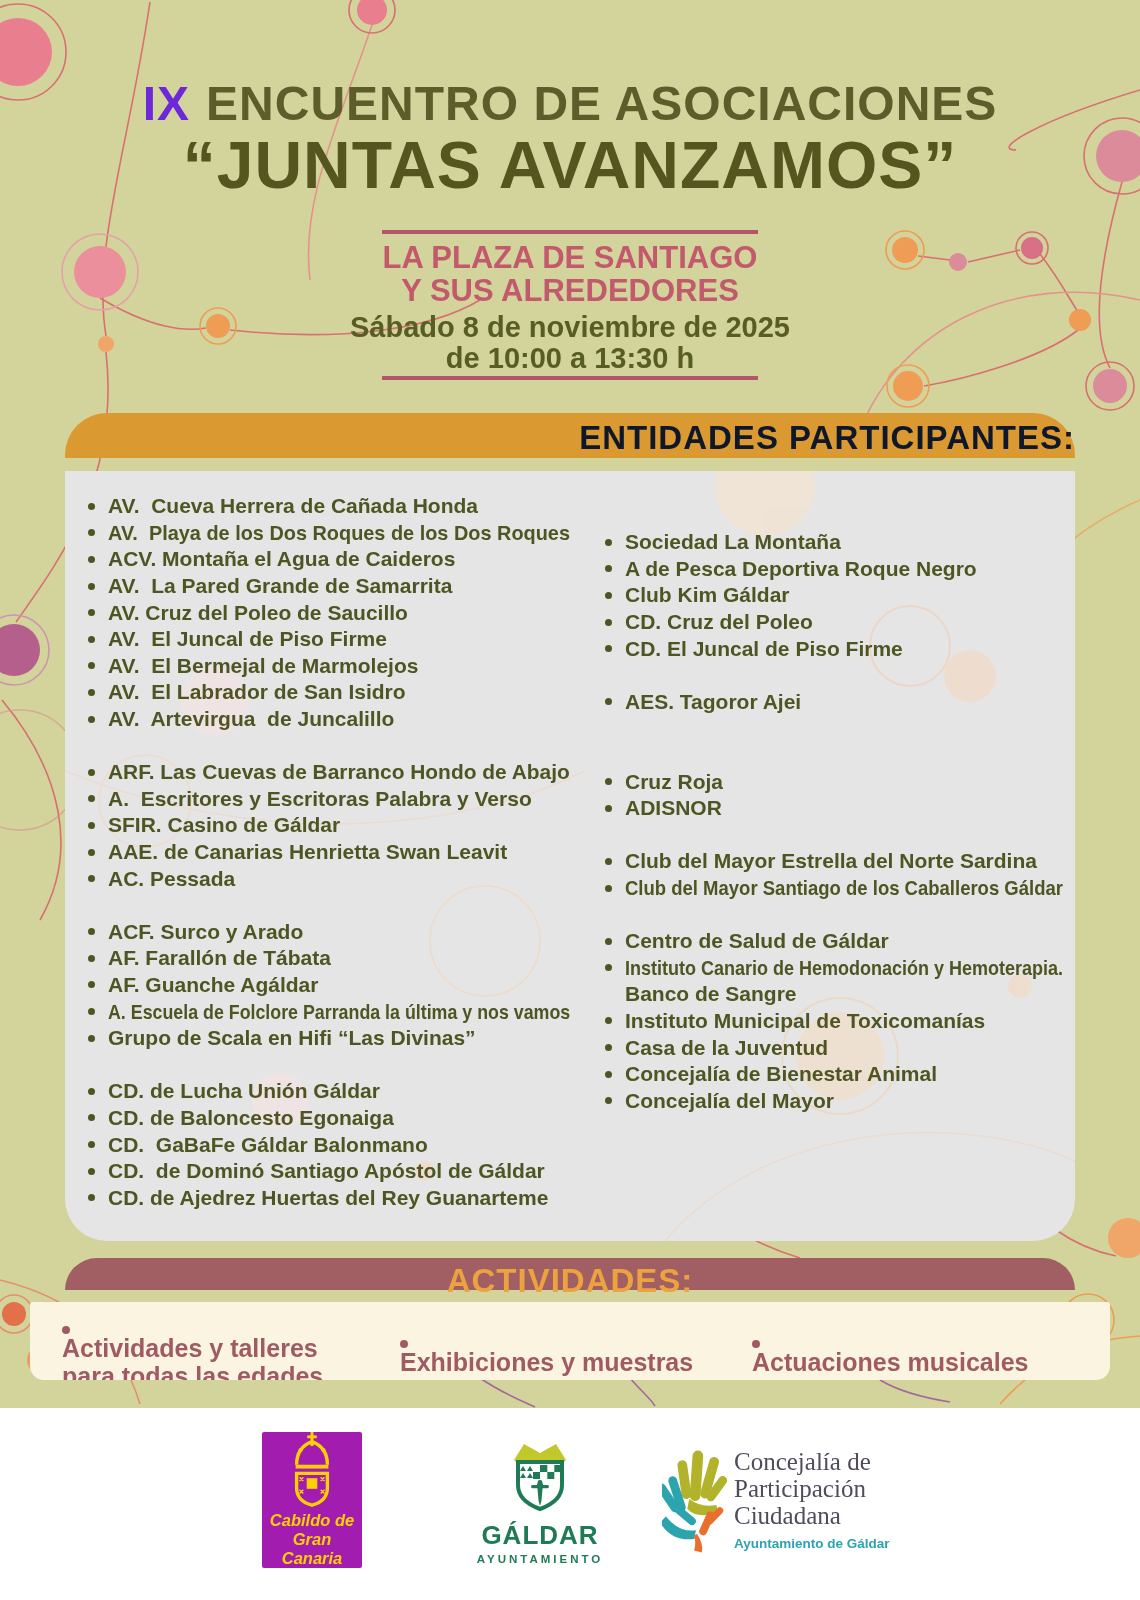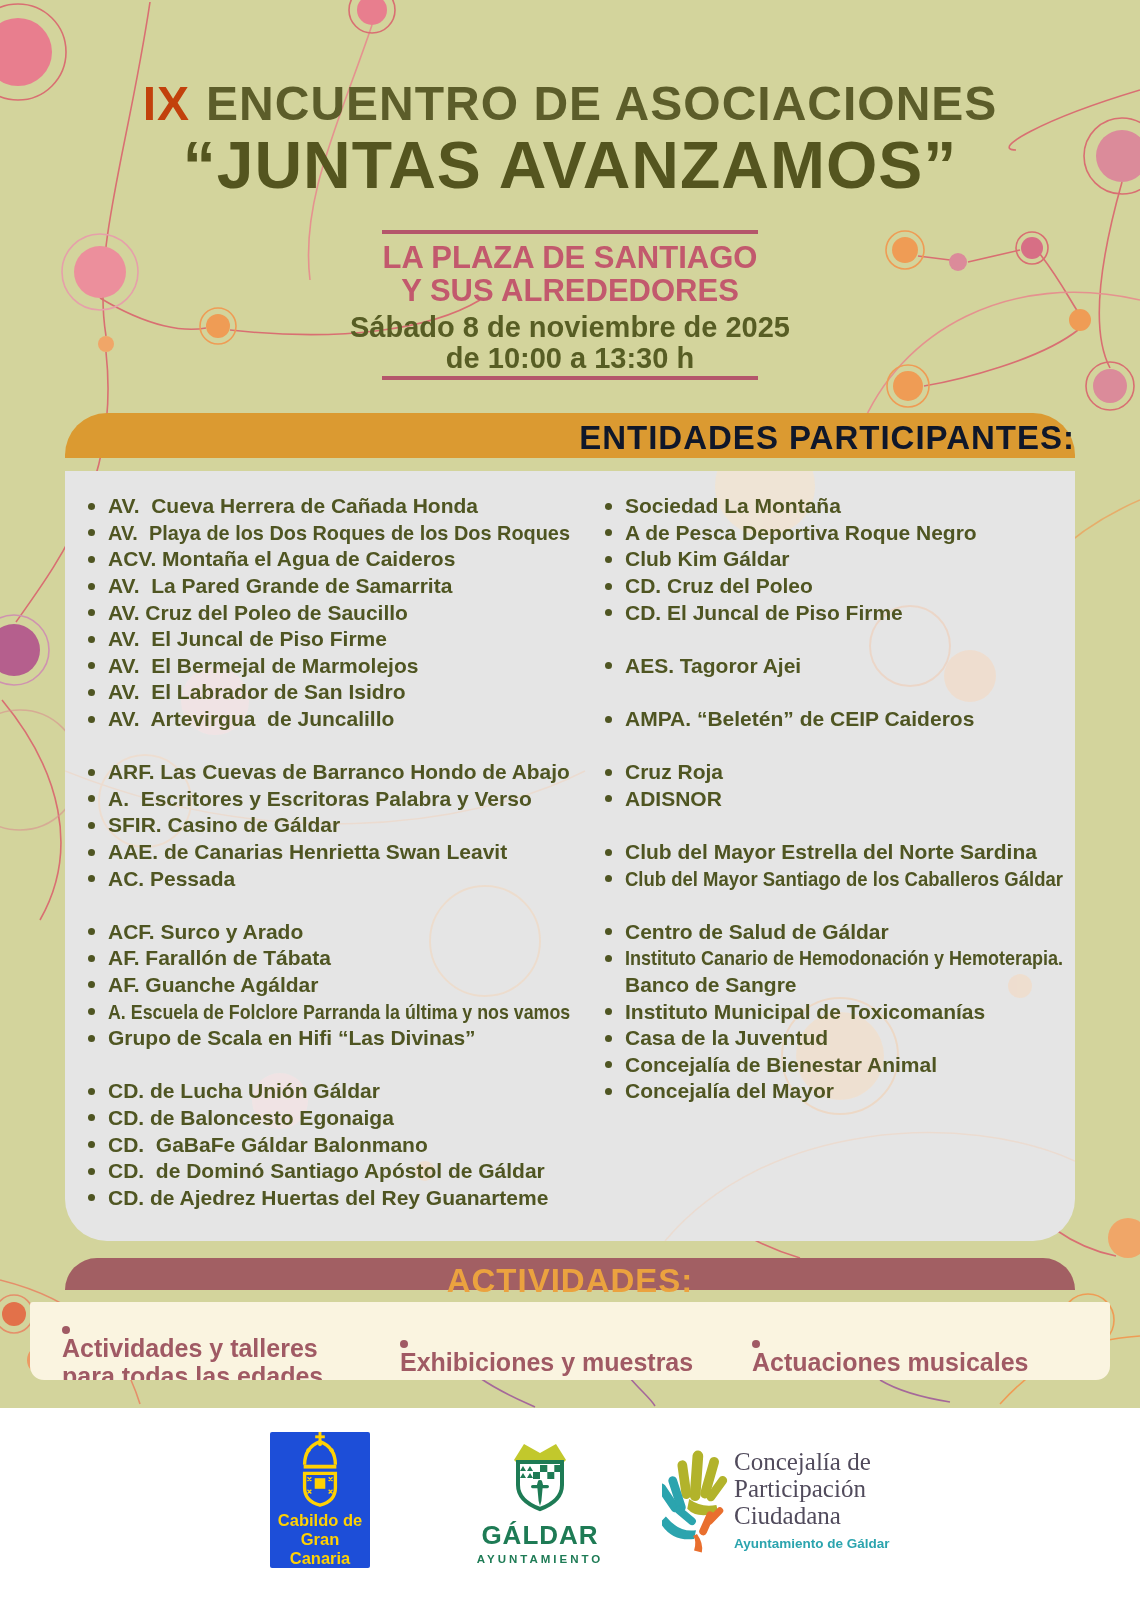--- a/index.html
+++ b/index.html
@@ -4,61 +4,61 @@
 <style>
   html,body{margin:0;padding:0;}
   body{font-family:"Liberation Sans","DejaVu Sans",sans-serif;background:#ffffff;}
   .poster{position:relative;width:1140px;height:1600px;background:#ffffff;overflow:hidden;}
   .olive-bg{position:absolute;left:0;top:0;width:1140px;height:1408px;background:#d3d49c;}
   .deco{position:absolute;left:0;top:0;pointer-events:none;}
 
   
   .title-line1{position:absolute;left:0;top:76px;width:1140px;text-align:center;
     font-size:48px;font-weight:bold;letter-spacing:1px;color:#5c5d2a;white-space:nowrap;}
-  .title-line1 .numeral{color:#c2410c;margin-right:16px;}
+  .title-line1 .numeral{color:#6d28d9;margin-right:16px;}
   .title-line2{position:absolute;left:0;top:127px;width:1140px;text-align:center;
     font-size:66px;font-weight:bold;letter-spacing:1px;color:#54551f;white-space:nowrap;}
   .divider{position:absolute;left:382px;width:376px;height:4px;background:#b4566b;}
   .divider.d1{top:230px;} .divider.d2{top:376px;}
   .location{position:absolute;left:0;top:241px;width:1140px;text-align:center;
     font-size:31px;font-weight:bold;color:#c2596d;line-height:33px;}
   .datetime{position:absolute;left:0;top:312px;width:1140px;text-align:center;
     font-size:29px;font-weight:bold;color:#575d24;line-height:31px;}
 
   
   .ent-bar{position:absolute;left:65px;top:413px;width:1010px;height:45px;background:#db9a31;
     border-radius:42px 42px 0 0;text-align:right;line-height:49px;
     font-size:33px;font-weight:bold;letter-spacing:1px;color:#0f172a;}
   .ent-panel{position:absolute;left:65px;top:471px;width:1010px;height:770px;background:#e5e5e5;
     border-radius:0 0 42px 42px;overflow:hidden;}
   .col{position:absolute;top:22px;}
   .col-left{left:23px;width:494px;}
-  .col-right{left:540px;width:462px;}
+  .col-right{left:540px;width:462px;margin-top:36px;}
   .row{height:26.6px;display:flex;align-items:center;}
   .dot{flex:0 0 auto;width:7px;height:7px;border-radius:50%;background:#4f5522;margin-right:13px;}
   .etext{display:inline-block;white-space:pre;font-size:21px;font-weight:bold;color:#4f5522;}
   .row.cont{padding-left:20px;}
 
   
   .act-bar{position:absolute;left:65px;top:1258px;width:1010px;height:32px;background:#a25f63;
     border-radius:38px 38px 0 0;text-align:center;line-height:46px;
     font-size:33px;font-weight:bold;letter-spacing:1px;color:#eba23f;}
   .act-panel{position:absolute;left:30px;top:1302px;width:1080px;height:78px;background:#faf4e0;
     border-radius:3px 3px 14px 14px;overflow:hidden;}
   .act-item{position:absolute;display:flex;font-size:25px;font-weight:bold;color:#a05a64;line-height:28px;flex-direction:column;}
   .act-item .adot{flex:0 0 auto;width:8px;height:8px;border-radius:50%;background:#a05a64;margin:10px 12px 0 0;}
   .act-1{left:32px;top:14px;width:360px;}
   .act-1 .atext{width:310px;}
   .act-2{left:370px;top:28px;white-space:nowrap;}
   .act-3{left:722px;top:28px;white-space:nowrap;}
 
   
   .footer{position:absolute;left:0;top:1408px;width:1140px;height:192px;background:#ffffff;}
-  .cabildo{position:absolute;left:270px;top:24px;width:100px;height:136px;background:#1d4ed8;
-    border-radius:2px;display:flex;flex-direction:column;align-items:center;}
+  .cabildo{position:absolute;left:262px;top:24px;width:100px;height:136px;background:#a21caf;
+    border-radius:2px;display:flex;flex-direction:column;align-items:center;font-style:italic;}
   .cabildo-text{margin-top:2px;text-align:center;font-size:16.5px;font-weight:bold;
     color:#ffd103;line-height:19px;}
   .galdar{position:absolute;left:470px;top:30px;width:140px;text-align:center;}
   .galdar-name{margin-top:2px;font-size:26px;font-weight:bold;letter-spacing:1px;color:#1e7b55;}
   .galdar-sub{margin-top:2px;font-size:11.5px;font-weight:bold;letter-spacing:3px;color:#1e7b55;}
   .concejalia{position:absolute;left:662px;top:40px;display:flex;}
   .conc-text{margin-left:4px;}
   .conc-line{font-family:"Liberation Serif","DejaVu Serif",serif;font-size:25px;color:#514b5c;line-height:27px;}
   .conc-sub{margin-top:7px;font-size:13.5px;font-weight:bold;color:#2ba4ae;}
 </style>
@@ -280,24 +280,20 @@
       <div class="row">
           <span class="dot"></span>
           <span class="etext fit">CD. El Juncal de Piso Firme</span>
         </div>
       <div class="row"></div>
       <div class="row">
           <span class="dot"></span>
           <span class="etext fit">AES. Tagoror Ajei</span>
         </div>
       <div class="row"></div>
-      <div class="row">
-          <span class="dot"></span>
-          <span class="etext fit">AMPA. “Beletén” de CEIP Caideros</span>
-        </div>
       <div class="row"></div>
       <div class="row">
           <span class="dot"></span>
           <span class="etext fit">Cruz Roja</span>
         </div>
       <div class="row">
           <span class="dot"></span>
           <span class="etext fit">ADISNOR</span>
         </div>
       <div class="row"></div>

